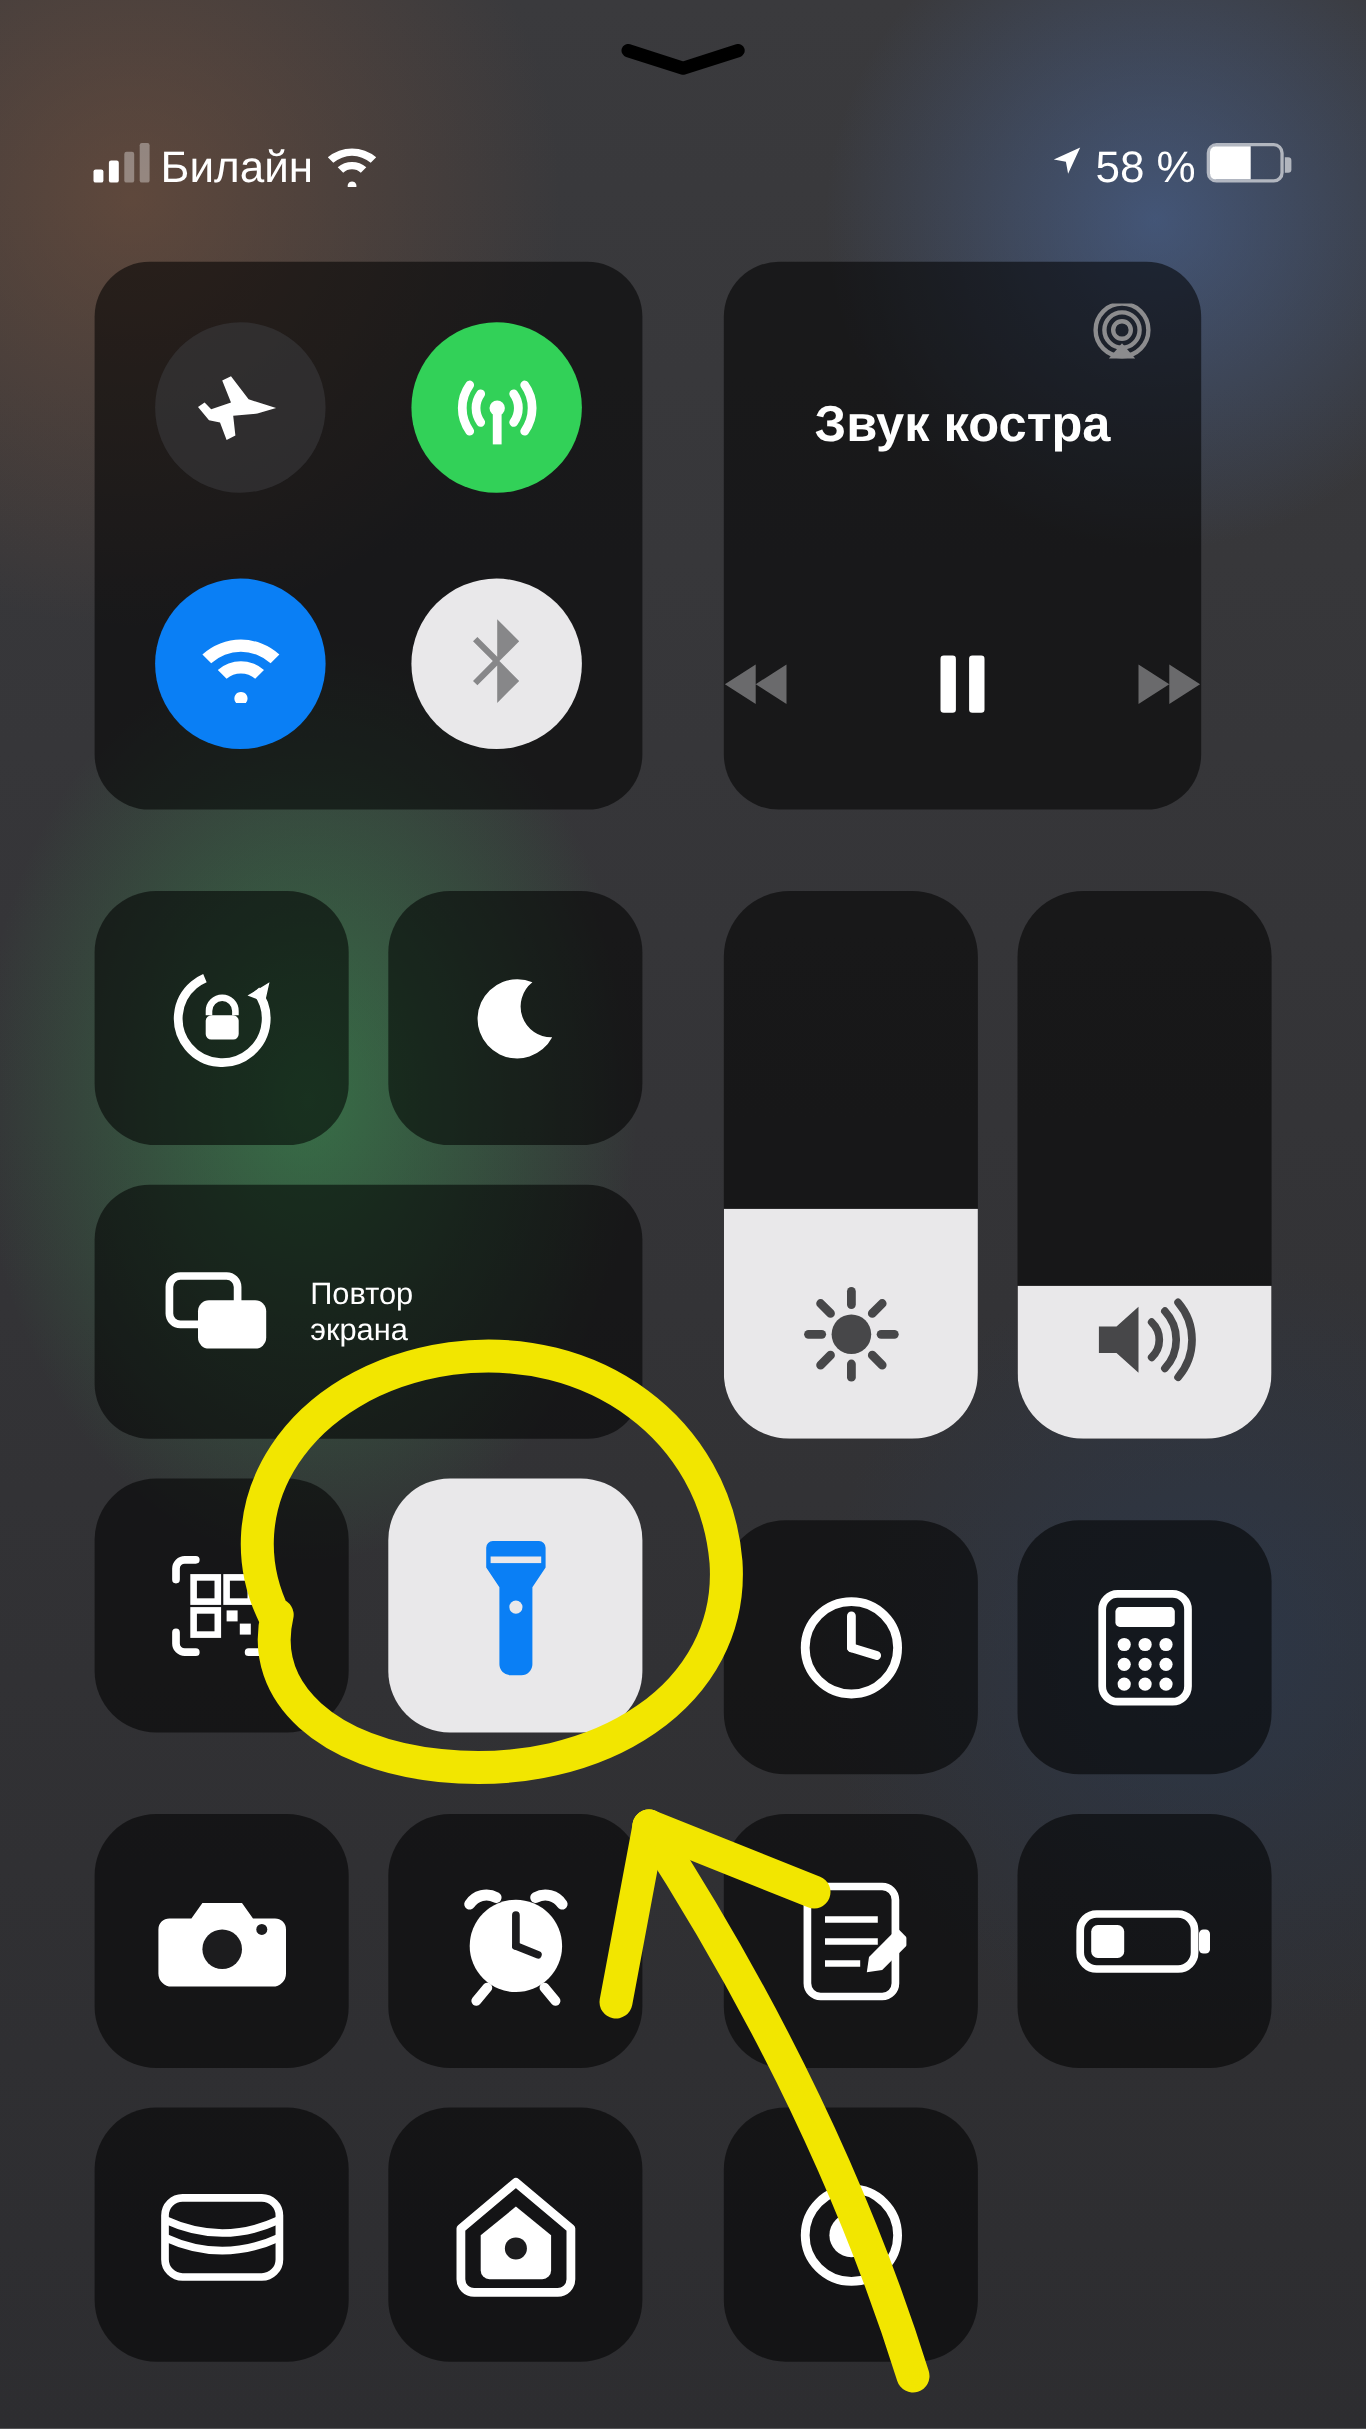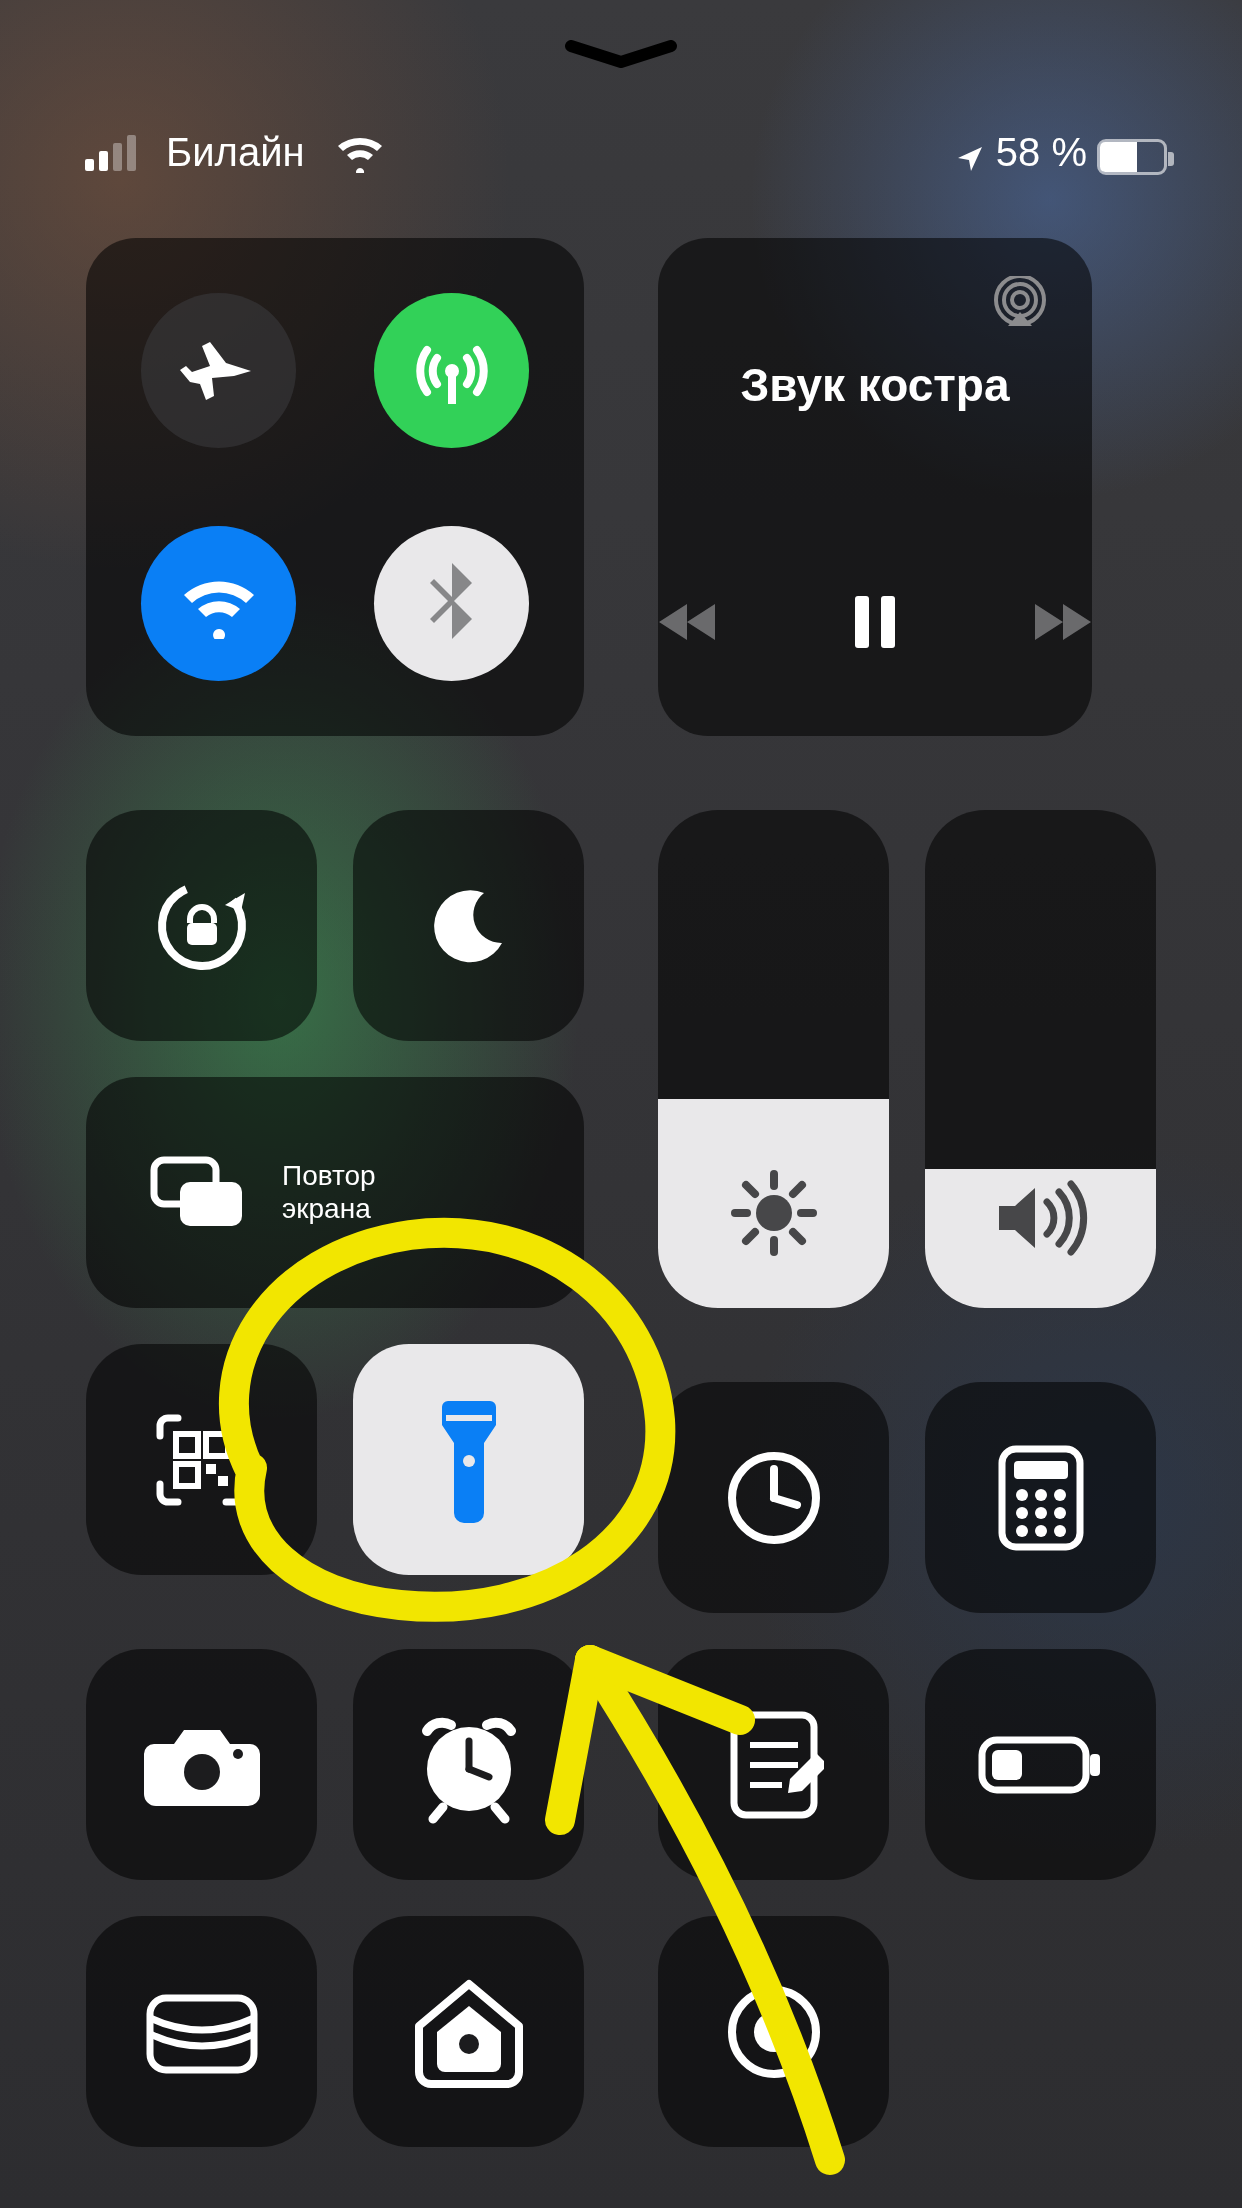--- a/index.html
+++ b/index.html
@@ -9,22 +9,22 @@
       radial-gradient(600px 600px at 120px 180px, rgba(140,90,60,.45), transparent 65%),
       radial-gradient(500px 700px at 280px 1000px, rgba(60,180,90,.45), transparent 60%),
       radial-gradient(500px 500px at 1050px 200px, rgba(80,120,190,.45), transparent 60%),
       radial-gradient(600px 600px at 1100px 1500px, rgba(40,60,90,.5), transparent 60%),
       linear-gradient(#3a3a3d,#2d2d30);
     color: #fff;
     position: relative;
   }
   .sb { position:absolute; left:0; right:0; top:0; height:220px; }
   .chev { position:absolute; top:40px; left:50%; transform:translateX(-50%); }
-  .sb-left { position:absolute; left:85px; top:130px; display:flex; align-items:center; gap:30px; }
-  .sb-right { position:absolute; right:75px; top:130px; display:flex; align-items:flex-end; gap:10px; }
+  .sb-left { position:absolute; left:85px; top:130px; display:flex; align-items:flex-start; gap:10px; }
+  .sb-right { position:absolute; right:75px; top:130px; display:flex; align-items:flex-start; gap:10px; }
   .carrier { font-size:40px; font-weight:500; color:#fff; }
   .sig { display:flex; align-items:flex-end; gap:5px; }
   .sig span { width:9px; background:#fff; border-radius:2px; }
   .sig span:nth-child(1){height:12px;}
   .sig span:nth-child(2){height:20px;}
   .sig span:nth-child(3){height:28px;background:rgba(255,255,255,.35);}
   .sig span:nth-child(4){height:36px;background:rgba(255,255,255,.35);}
   .batt-txt{font-size:40px;font-weight:500;}
   .batt{width:70px;height:36px;border:3px solid rgba(255,255,255,.6);border-radius:9px;position:relative;}
   .batt::after{content:"";position:absolute;right:-10px;top:10px;width:6px;height:14px;background:rgba(255,255,255,.6);border-radius:0 3px 3px 0;}

